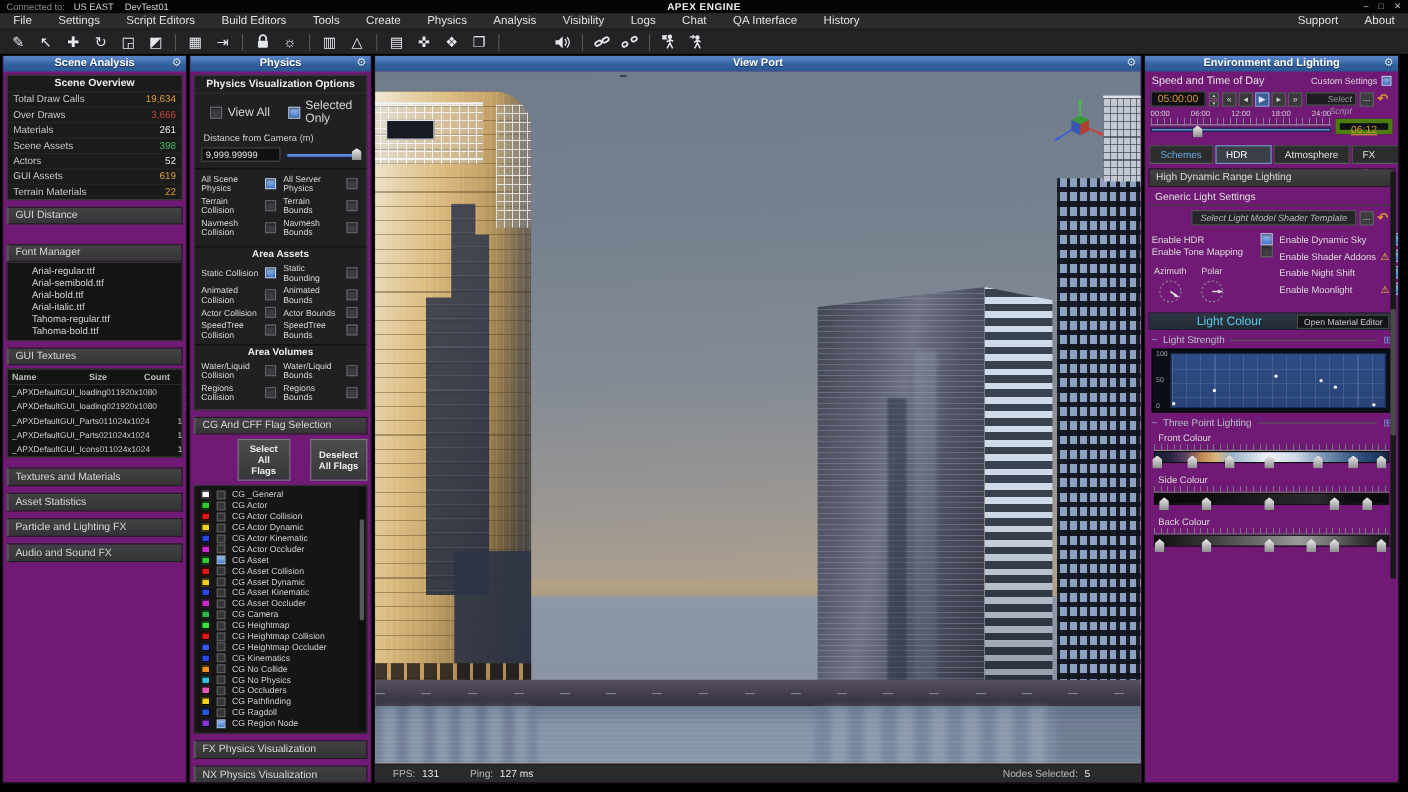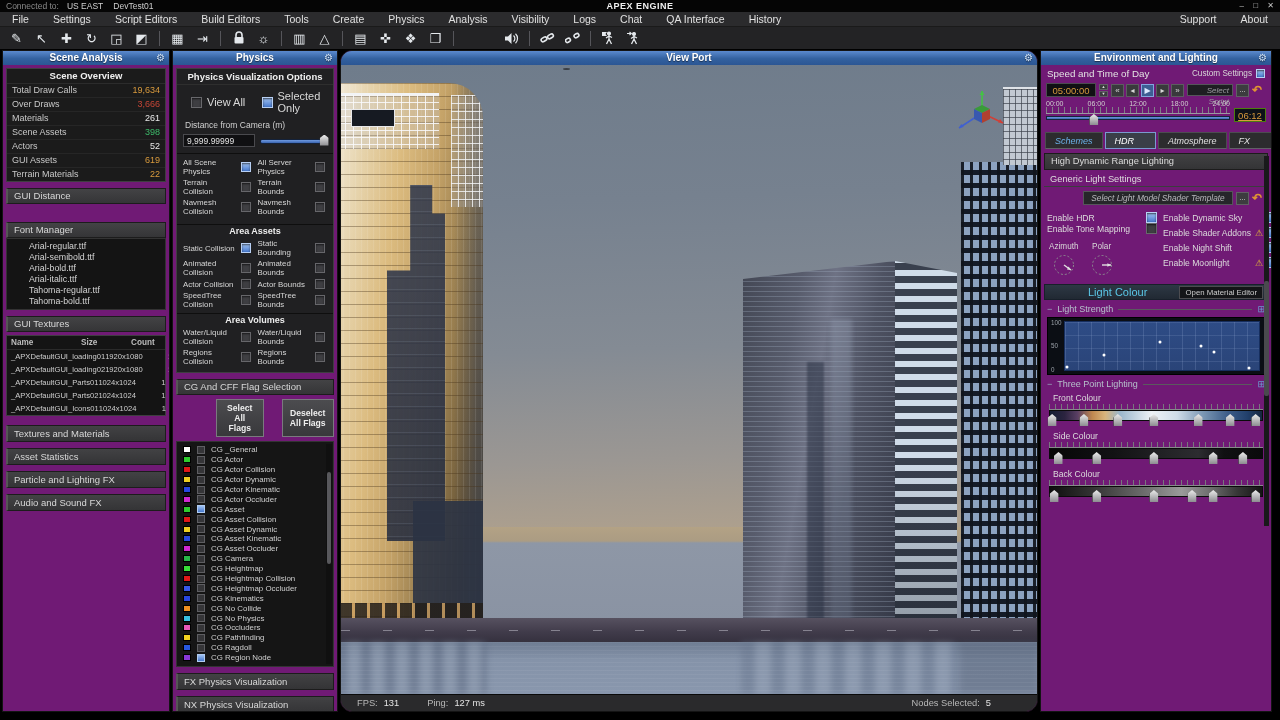--- a/index.html
+++ b/index.html
@@ -24,21 +24,21 @@
   .tb-icon{width:25px;height:19px;display:flex;align-items:center;justify-content:center;color:#e4e8ec;font-size:13px;cursor:default;}
   .tb-icon svg{display:block;}
   .tb-div{width:1px;height:15px;background:#55555a;margin:0 5px;}
   .tb-gap{width:40px;}
 
   
   #main{position:absolute;top:50px;left:0;width:1280px;height:662px;background:#000;display:flex;gap:2px;padding-left:2px;}
   .panel{background:#701a75;border:1px solid #141414;height:100%;display:flex;flex-direction:column;overflow:hidden;}
   #p-scene{width:168px;}
   #p-physics{width:166px;}
-  #p-view{flex:1;border-radius:12px;}
+  #p-view{flex:1;}
   #p-env{width:232px;position:relative;}
   #right-gap{width:6px;background:#000;}
 
   .phead{height:14px;background:linear-gradient(180deg,#5b8ace,#33619f 55%,#2b5694);color:#fff;font-weight:bold;font-size:10px;line-height:14px;text-align:center;position:relative;text-shadow:0 1px 1px rgba(0,0,0,.5);flex:0 0 auto;}
   .phead .gear{position:absolute;right:4px;top:0;font-size:10px;color:#cfe0f4;font-weight:normal;cursor:pointer;}
 
   .secbar{background:linear-gradient(180deg,#434345,#353537);border:1px solid #1c1c1c;border-left:2px solid #555;color:#d8d8d8;font-size:9.5px;line-height:14px;padding-left:6px;margin:3px 3px 0 3px;cursor:pointer;flex:0 0 auto;}
   .inner{background:#1b1b1b;border:1px solid #3e3e40;margin:3px;}
 
   
@@ -149,23 +149,23 @@
   .tr-btn.on{background:#3d5e93;border-color:#83a6e0;color:#dce8ff;}
   .script-input{flex:1;height:12px;background:#1e1e22;border:1px solid #55555a;color:#9a9aa0;font-size:8px;font-style:italic;text-align:right;line-height:11px;padding-right:3px;}
   .sq-btn{width:13px;height:13px;background:#3c3c3f;border:1px solid #606064;color:#ddd;font-size:8px;line-height:10px;text-align:center;cursor:pointer;}
   .undo-btn{width:14px;height:13px;background:none;border:none;color:#e09432;font-size:12px;line-height:13px;font-weight:bold;cursor:pointer;}
   .tl-wrap{display:flex;gap:4px;padding:1px 5px 4px 5px;align-items:flex-start;}
   .tl-left{flex:1;}
   .tl-labels{display:flex;justify-content:space-between;font-size:7px;color:#cfcfcf;}
   .tl-ruler{height:7px;border-bottom:1px solid #9a9aa0;background:repeating-linear-gradient(90deg,#808088 0 1px,transparent 1px 6px);}
   .tl-bar{position:relative;height:10px;}
   .tl-bar .track{position:absolute;left:0;right:0;top:2px;height:4px;background:linear-gradient(180deg,#6f9ae0,#3a64b0);border:1px solid #16243c;}
-  .tl-val{width:32px;height:14px;background:#0d1118;border:1px solid #4d7c0f;color:#d89a3d;font-size:9.5px;line-height:13px;text-align:center;margin-top:8px;text-decoration:underline;}
+  .tl-val{width:52px;height:14px;background:#0d1118;border:4px solid #4d7c0f;color:#d89a3d;font-size:9.5px;line-height:13px;text-align:center;margin-top:8px;text-decoration:underline;}
   .tabs{display:flex;gap:2px;padding:4px 4px 0 4px;}
-  .tab{height:17px;line-height:16px;padding:0 9px;font-size:9px;color:#e0e0e0;background:#2c2c2e;border:1px solid #4c4c50;border-bottom-color:#606066;cursor:pointer;font-style:italic;}
+  .tab{height:17px;line-height:16px;padding:0 9px;font-size:9px;color:#e0e0e0;background:#2c2c2e;border:1px solid #4c4c50;border-bottom-color:#606066;cursor:pointer;}
   .tab.accent{color:#6ab0e8;}
   .tab.on{background:#3a3f48;border:1px solid #7a9ad0;color:#fff;}
   .env-bar{background:linear-gradient(180deg,#414143,#343436);border:1px solid #1c1c1c;color:#dcdcdc;font-size:9.3px;line-height:15px;padding-left:6px;margin:4px 3px 0 3px;}
   .generic-lbl{font-size:9.3px;color:#dedede;padding:4px 0 2px 6px;border-bottom:1px solid #3c3c3e;margin:0 3px;}
   .tmpl-row{display:flex;gap:3px;align-items:center;padding:4px 5px 3px 42px;}
   .tmpl-input{flex:1;height:14px;background:#26262a;border:1px solid #55555a;color:#b8b8bc;font-size:8.3px;font-style:italic;text-align:center;line-height:13px;white-space:nowrap;overflow:hidden;}
   .chk-cols{display:flex;padding:4px 6px 0 6px;gap:6px;}
   .chk-col{flex:1;display:flex;flex-direction:column;gap:4px;}
   .chk-row{display:flex;align-items:center;gap:4px;}
   .chk-row .chk-label{flex:1;font-size:8.6px;color:#dcdcdc;white-space:nowrap;}

